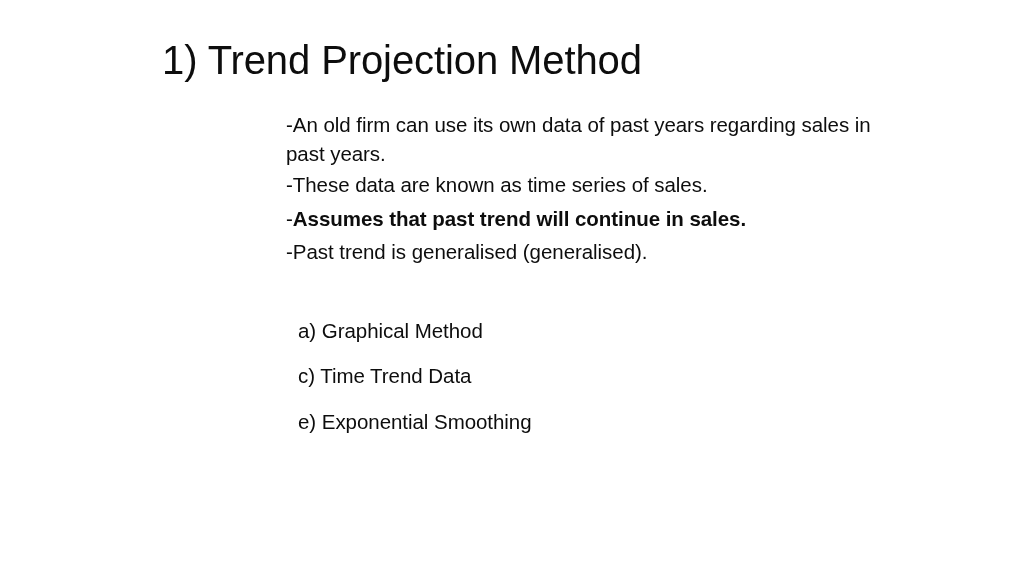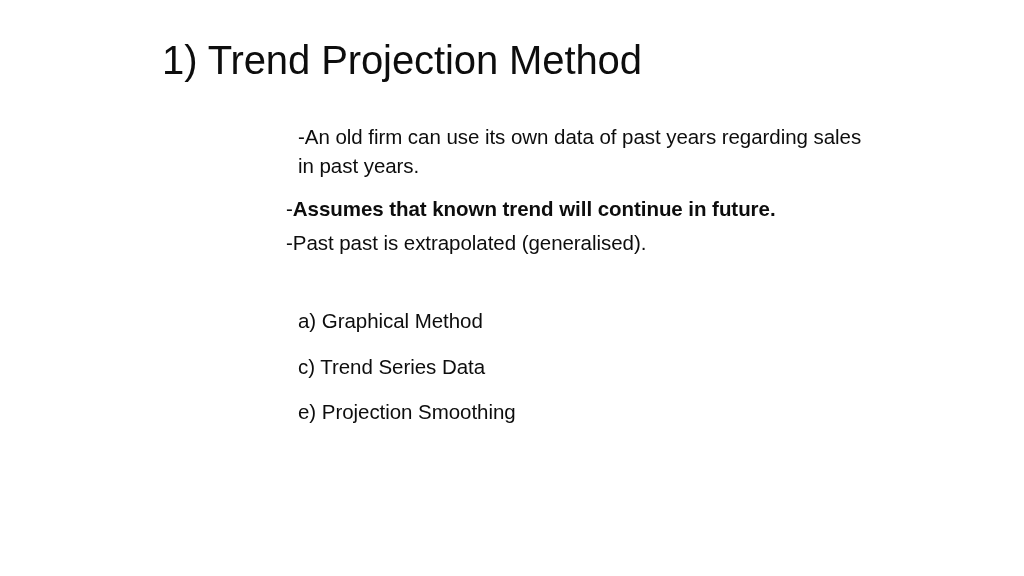--- a/index.html
+++ b/index.html
@@ -32,21 +32,21 @@
   .body-block {
     position: absolute;
     left: 286px;
     top: 110px;
     width: 592px;
   }
   .para {
     font-size: 20.5px;
     line-height: 29px;
     color: #0d0d0d;
-    margin: 12px;
+    margin: 0;
     letter-spacing: -0.05px;
   }
   .line {
     font-size: 20.5px;
     line-height: 33.5px;
     color: #0d0d0d;
     margin: 0;
     white-space: nowrap;
     letter-spacing: -0.05px;
   }
@@ -72,26 +72,27 @@
 <body>
 
 <div class="slide">
 
   <div class="slide-title">1) Trend Projection Method</div>
 
   <div class="body-block">
 
     <p class="para">-An old firm can use its own data of past years regarding sales in past years.</p>
 
+    <p class="line">-These data are known as time series of sales.</p>
 
-    <p class="line bold-body"><span class="dash">-</span><b>Assumes that known trend will continue in future.</b></p>
+    <p class="line bold-body"><span class="dash">-</span><b>Assumes that past trend will continue in sales.</b></p>
 
-    <p class="line">-Past past is extrapolated (generalised).</p>
+    <p class="line">-Past trend is generalised (generalised).</p>
 
     <div class="spacer"></div>
 
 
     <p class="list-line">a) Graphical Method</p>
-    <p class="list-line">c) Trend Series Data</p>
-    <p class="list-line">e) Projection Smoothing</p>
+    <p class="list-line">c) Time Trend Data</p>
+    <p class="list-line">e) Exponential Smoothing</p>
 
   </div>
 </div>
 
 </body></html>

